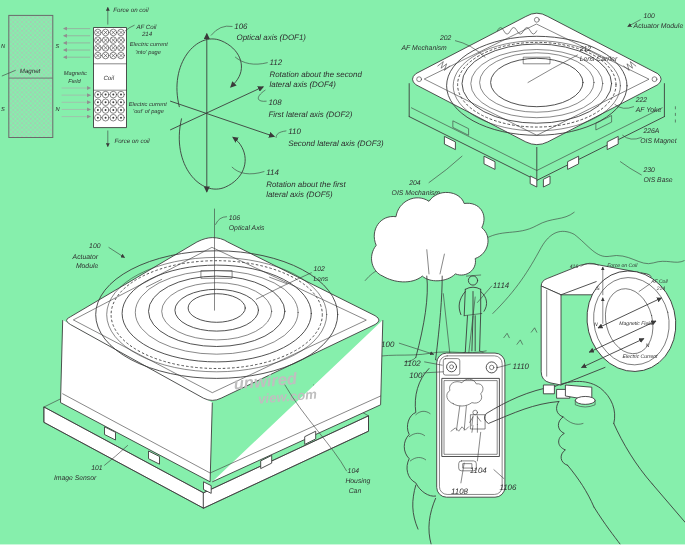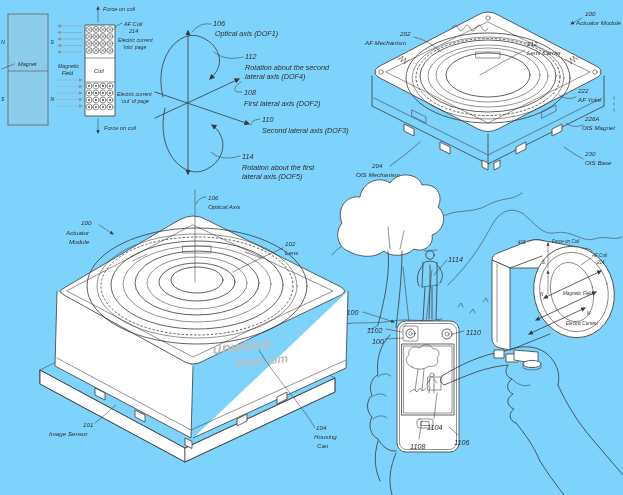--- a/index.html
+++ b/index.html
@@ -1,16 +1,16 @@
 <!DOCTYPE html>
 <html><head>
 <meta charset="utf-8">
 <style>
   html,body{margin:0;padding:0;background:#fff;}
-  #sheet{position:relative;width:623px;height:495px;background:#7dd3fc;overflow:hidden;
+  #sheet{position:relative;width:623px;height:495px;background:#86efac;overflow:hidden;
          font-family:"Liberation Sans",sans-serif;}
   svg{position:absolute;overflow:visible;}
   text{font-family:"Liberation Sans",sans-serif;font-style:italic;fill:#2e2e2e;}
   .t45{font-size:4.6px;} .t5{font-size:5.2px;} .t55{font-size:5.6px;}
   .t6{font-size:6.2px;} .t7{font-size:7.2px;}
   .s{stroke:#3a3a3a;fill:none;stroke-width:.8;stroke-linecap:round;stroke-linejoin:round;}
   .sw{stroke:#3a3a3a;fill:#ffffff;stroke-width:.8;stroke-linejoin:round;}
   .thin{stroke-width:.55;}
   .lt{stroke:#9a9a9a;fill:none;stroke-width:.6;}
   .ltr{stroke:#adadad;fill:none;stroke-width:.6;}

